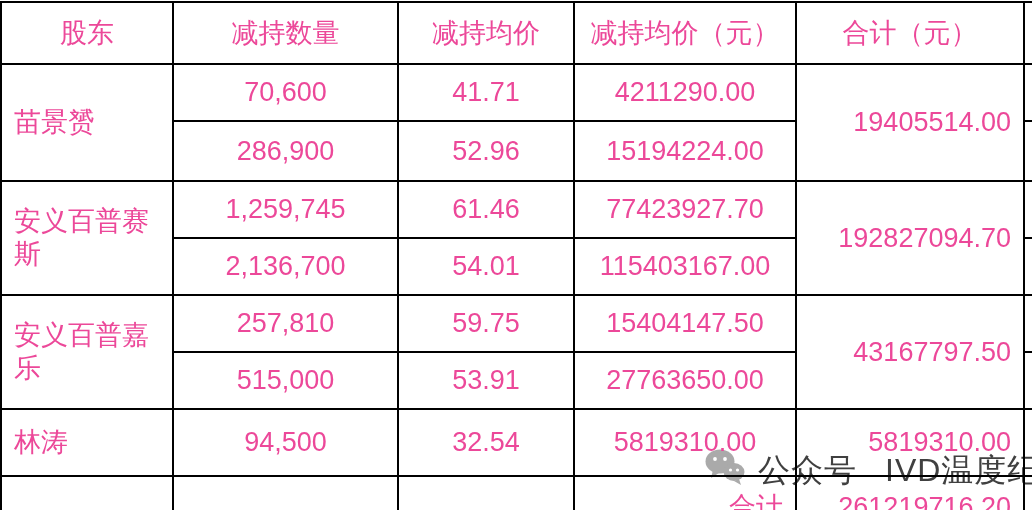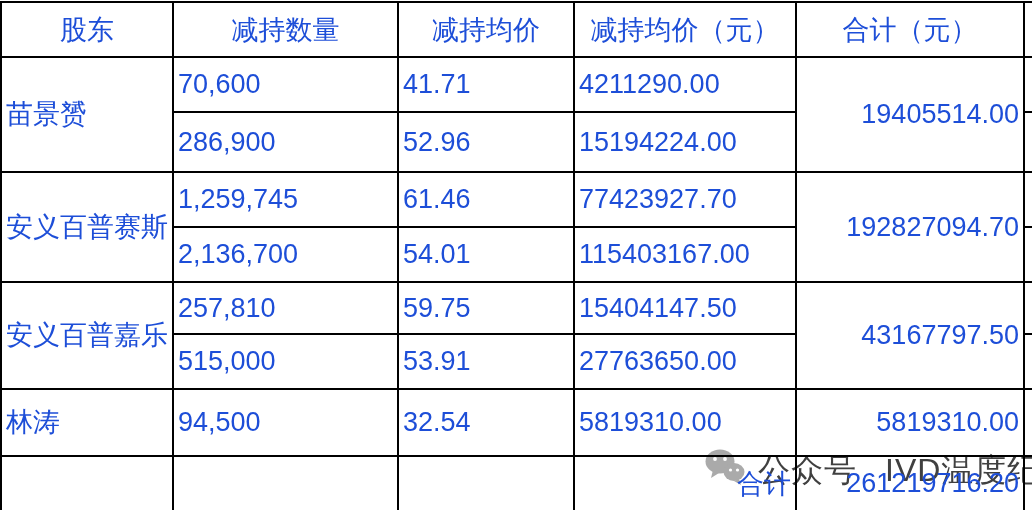--- a/index.html
+++ b/index.html
@@ -18,33 +18,33 @@
     position: absolute;
     top: 1px; left: 0;
     width: 1032px;
     border-collapse: collapse;
     table-layout: fixed;
   }
   table.redux td {
     border: 2px solid #000000;
     font-size: 27px;
     font-weight: 400;
-    color: #1d4ed8;
+    color: #ec4899;
     vertical-align: middle;
-    padding: 4px;
+    padding: 12px;
     overflow: hidden;
     background: transparent;
   }
   td.hdr { text-align: center; }
   td.name-cell {
     padding: 0 34px;
     word-break: break-all;
     line-height: 1.22;
   }
-  td.num { text-align: left; padding-right: 8px; margin-left: 39px; }
+  td.num { text-align: center; padding-right: 8px; margin-left: 39px; }
   td.total-cell { text-align: right; padding-right: 10px; }
   td.label-cell { text-align: right; margin-top: 16px; }
   td.edge-left { border-left: none; }
   td.sliver { border-right: none; }
   tr.partial td { border-bottom: none; }
 
   .watermark {
     position: absolute;
     left: 704px; top: 448px;
     height: 46px;

